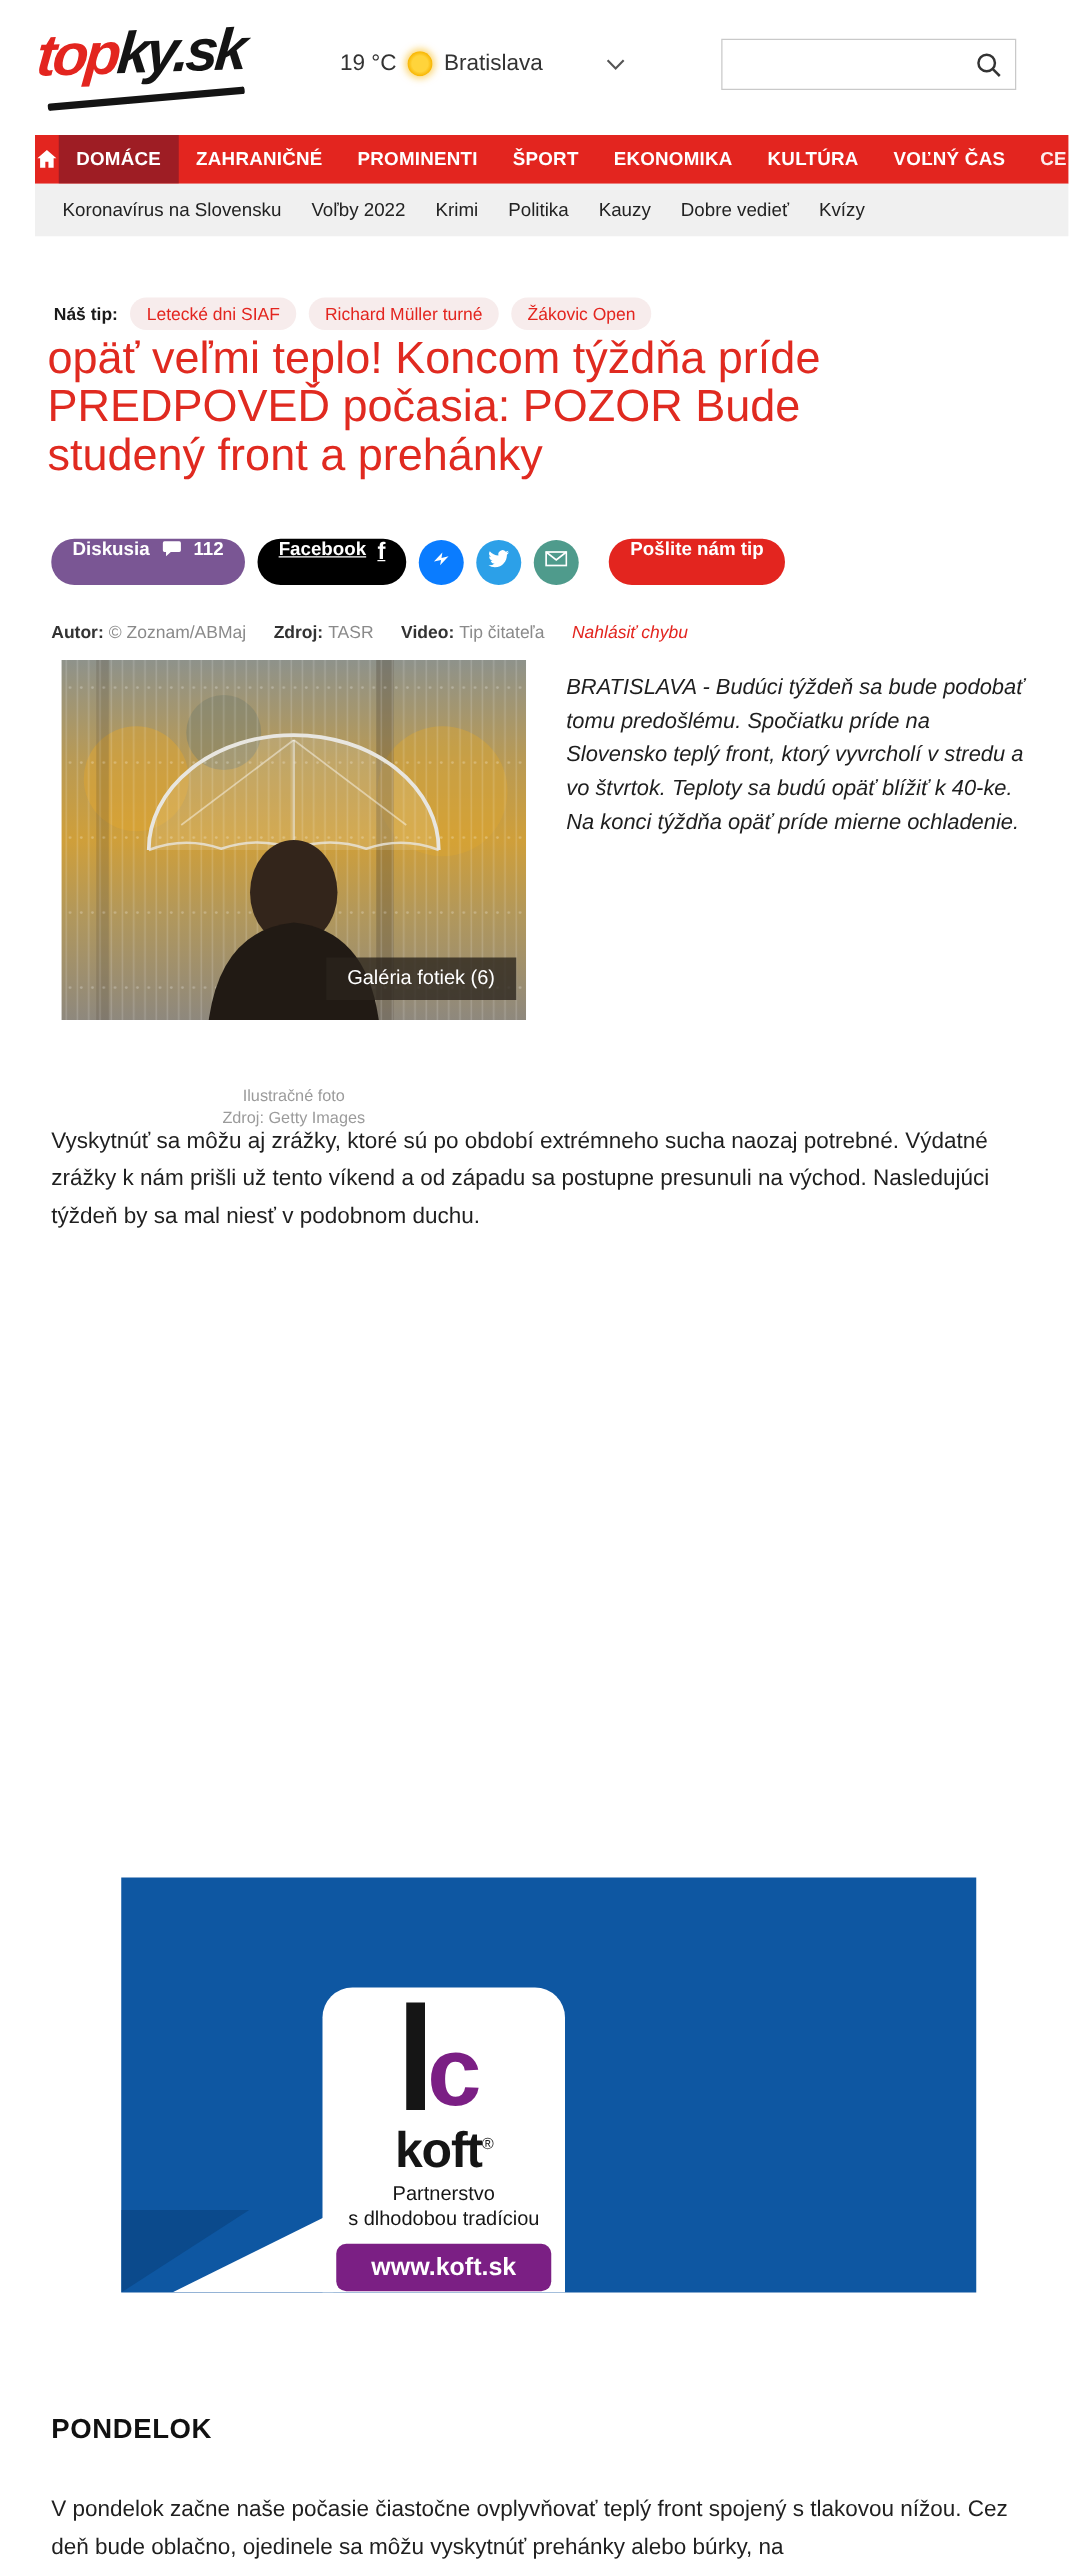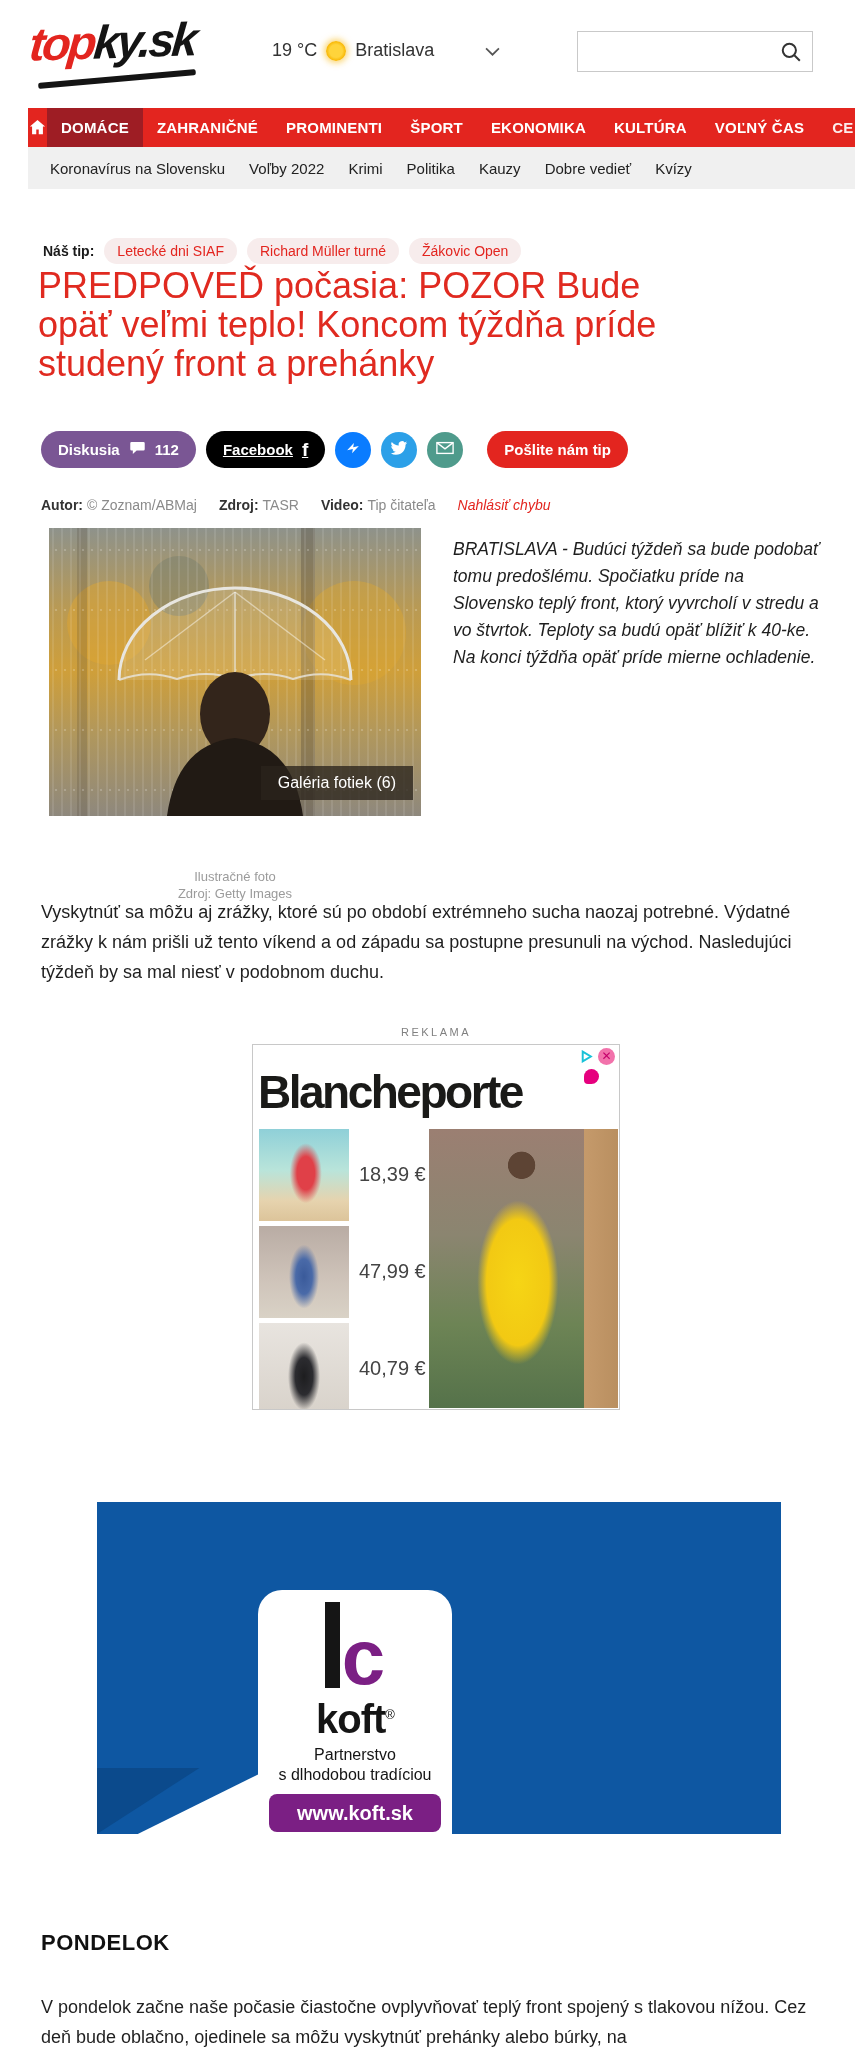--- a/index.html
+++ b/index.html
@@ -38,21 +38,21 @@
   
   .crumbrow { position:absolute; left:43px; right:43px; top:247px; display:flex; justify-content:space-between; font-size:13px; color:#8b8b8b; }
   .crumb { cursor:pointer; }
   .time { color:#999; }
 
   
   .headline { position:absolute; left:38px; top:266px; width:780px; color:#e02a20; font-size:36px; font-weight:400; line-height:39px; }
 
   
   .social { position:absolute; left:41px; top:431px; display:flex; align-items:center; gap:10px; }
-  .pill { height:37px; border-radius:19px; display:flex; align-items:center; gap:9px; padding:0 17px; color:#fff; font-size:15px; font-weight:700; cursor:pointer; }
+  .pill { height:37px; border-radius:19px; display:flex; align-items:flex-start; gap:9px; padding:0 17px; color:#fff; font-size:15px; font-weight:700; cursor:pointer; }
   .pill-disk { background:#7a5694; }
   .pill-fb { background:#000000;text-decoration:underline; }
   .pill-tip { background:#e3251f; margin-left:14px; }
   .circle { width:36px; height:36px; border-radius:50%; display:flex; align-items:center; justify-content:center; cursor:pointer; }
   .c-msg { background:#0a7cff; }
   .c-tw { background:#2ca0e8; }
   .c-mail { background:#4f9b8c; }
   .fb-f { font-size:19px; font-weight:700; }
 
   
@@ -170,22 +170,22 @@
 
   <div class="tips">
     <span class="tips-label">Náš tip:</span>
     <span class="tip-pill">Letecké dni SIAF</span>
     <span class="tip-pill">Richard Müller turné</span>
     <span class="tip-pill">Žákovic Open</span>
   </div>
 
 
   <h1 class="headline">
+    <div>opäť veľmi teplo! Koncom týždňa príde</div>
     <div>PREDPOVEĎ počasia: POZOR Bude</div>
-    <div>opäť veľmi teplo! Koncom týždňa príde</div>
     <div>studený front a prehánky</div>
   </h1>
 
   <div class="social">
     <div class="pill pill-disk">
       <span>Diskusia</span>
       <span>
         <svg width="17" height="16" viewBox="0 0 20 18" fill="#fff">
             <path d="M3 2 h14 a1.5 1.5 0 0 1 1.5 1.5 v7 a1.5 1.5 0 0 1 -1.5 1.5 h-8 l-4.5 4 v-4 H3 a1.5 1.5 0 0 1 -1.5 -1.5 v-7 A1.5 1.5 0 0 1 3 2 Z"></path>
           </svg>
@@ -264,40 +264,20 @@
   </div>
   <div class="caption">
     <div>Ilustračné foto</div>
     <div>Zdroj: Getty Images</div>
   </div>
 
   <div class="lead">BRATISLAVA - Budúci týždeň sa bude podobať tomu predošlému. Spočiatku príde na Slovensko teplý front, ktorý vyvrcholí v stredu a vo štvrtok. Teploty sa budú opäť blížiť k 40-ke. Na konci týždňa opäť príde mierne ochladenie.</div>
 
   <div class="para1">Vyskytnúť sa môžu aj zrážky, ktoré sú po období extrémneho sucha naozaj potrebné. Výdatné zrážky k nám prišli už tento víkend a od západu sa postupne presunuli na východ. Nasledujúci týždeň by sa mal niesť v podobnom duchu.</div>
 
-  <div class="adwrap">
-    <div class="reklama">REKLAMA</div>
-    <div class="adbox">
-      <div class="bp-brand">Blancheporte</div>
-      <div class="bp-dot"></div>
-      <span class="adchoices">
-        <svg width="13" height="13" viewBox="0 0 12 12">
-            <path d="M2.5 1.5 L10 6 L2.5 10.5 Z" fill="none" stroke="#19c2d8" stroke-width="1.8"></path>
-          </svg>
-      </span>
-      <span class="ad-close">✕</span>
-      <div class="bp-product bp-p1"></div>
-      <div class="bp-product bp-p2"></div>
-      <div class="bp-product bp-p3"></div>
-      <div class="bp-price" style="top:118px">18,39 €</div>
-      <div class="bp-price" style="top:215px">47,99 €</div>
-      <div class="bp-price" style="top:312px">40,79 €</div>
-      <div class="bp-photo"></div>
-    </div>
-  </div>
 
   <div class="koft">
     <div class="koft-white-wedge"></div>
     <div class="koft-dark-wedge"></div>
     <div class="koft-card">
       <div class="klogo">
         <span class="k-stem"></span>
         <span class="k-c">c</span>
       </div>
       <div class="koft-name"><span>koft</span><sup>®</sup></div>

